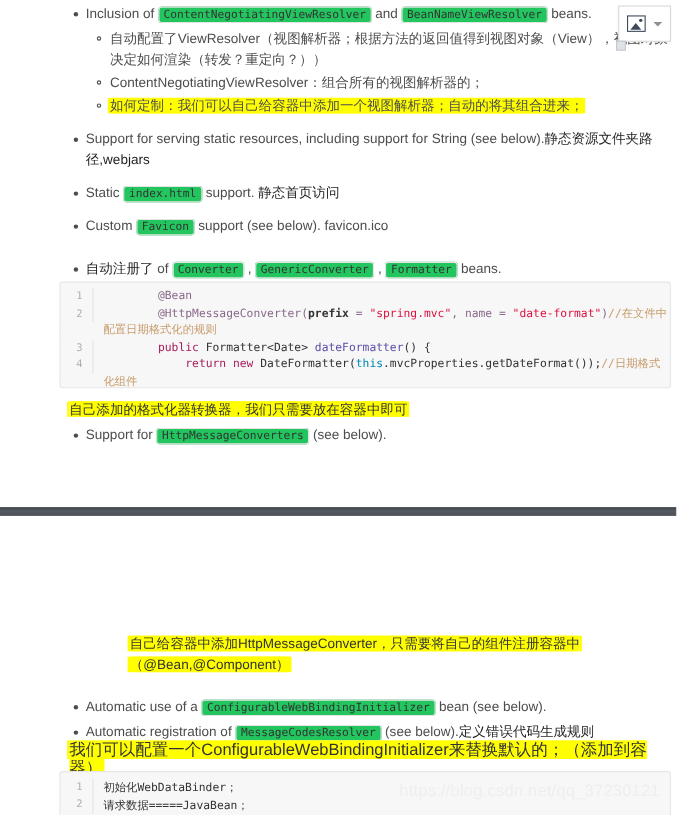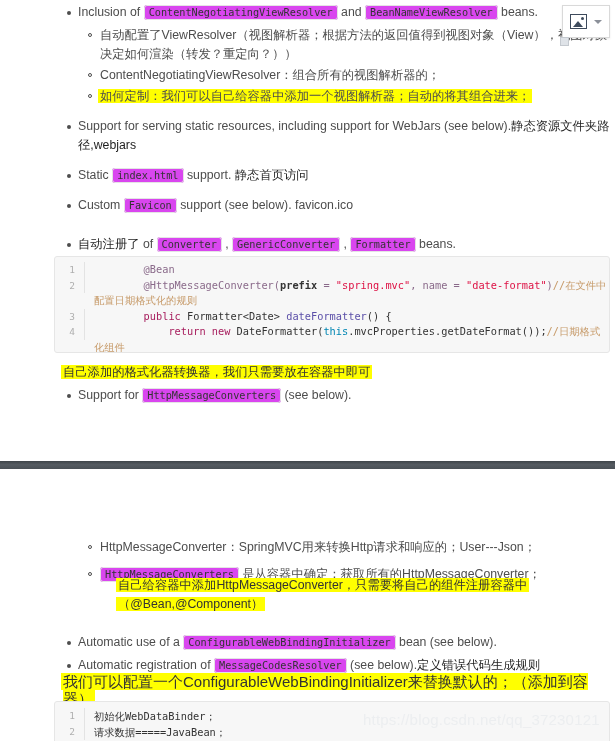--- a/index.html
+++ b/index.html
@@ -77,21 +77,21 @@
     border-radius: 50%;
     border: 1px solid #4d4d4d;
     background: transparent;
     box-sizing: border-box;
   }
 
   
   code.chip {
     font-family: "DejaVu Sans Mono", "Liberation Mono", monospace;
     font-size: 10.2px;
-    background: #d946ef;
+    background: #22c55e;
     border: 1px solid #e4e4e4;
     border-radius: 3px;
     padding: 1px 4px;
     color: #333;
     white-space: nowrap;
     line-height: 1;
   }
   .hl-line {
     display: inline;
     background: #ffff00;
@@ -235,21 +235,21 @@
 <div class="page">
 
   <div class="section" style="top:0px;">
 
     <ul class="lvl1" id="top-list" style="padding-top: 3px;">
         <li><span>Inclusion of </span><code class="chip">ContentNegotiatingViewResolver</code><span> and </span><code class="chip">BeanNameViewResolver</code><span> beans.</span><ul class="lvl2">
             <li><span>自动配置了ViewResolver（视图解析器；根据方法的返回值得到视图对象（View），视图对象决定如何渲染（转发？重定向？））</span></li>
             <li><span>ContentNegotiatingViewResolver：组合所有的视图解析器的；</span></li>
             <li><span class="hl-line">如何定制：我们可以自己给容器中添加一个视图解析器；自动的将其组合进来；</span></li>
           </ul></li>
-        <li><span>Support for serving static resources, including support for WebJars (see below).</span><span class="zh">静态资源文件夹路径,webjars</span></li>
+        <li><span>Support for serving static resources, including support for String (see below).</span><span class="zh">静态资源文件夹路径,webjars</span></li>
         <li><span>Static </span><code class="chip">index.html</code><span> support. </span><span class="zh">静态首页访问</span></li>
         <li><span>Custom </span><code class="chip">Favicon</code><span> support (see below). favicon.ico</span></li>
         <li style="margin-top: 20px;"><span class="zh">自动注册了</span><span> of </span><code class="chip">Converter</code><span> , </span><code class="chip">GenericConverter</code><span> , </span><code class="chip">Formatter</code><span> beans.</span><ul class="lvl2">
             <li>Converter：转换器； public String hello(User user)：类型转换使用Converter</li>
             <li><code class="chip">Formatter</code> <span class="zh">格式化器； 2017.12.17===Date；</span></li>
           </ul></li>
       </ul>
 
   </div>
 
@@ -283,26 +283,20 @@
   <div style="position:absolute; top:364px; left:63px; font-size:12.3px; line-height:17px;">
     <span class="hl-line">自己添加的格式化器转换器，我们只需要放在容器中即可</span>
   </div>
 
   <ul class="lvl1" style="position:absolute; top:386px; left:0; width:615px;">
     <li id="hmc-item"><span>Support for </span><code class="chip">HttpMessageConverters</code><span> (see below).</span></li>
   </ul>
 
   <div class="divider-band" style="top:461px; height:8px;"></div>
 
-  <div class="section" style="top:534px;">
-    <ul class="lvl2" id="bottom-sub-list" style="margin-left:78px;">
-        <li style="margin-bottom: 8px;"><span>HttpMessageConverter：SpringMVC用来转换Http请求和响应的；User---Json；</span></li>
-        <li style="margin-bottom: 8px;"><code class="chip">HttpMessageConverters</code><span> 是从容器中确定；获取所有的HttpMessageConverter；</span></li>
-      </ul>
-  </div>
 
   <div style="position:absolute; top:576px; left:118px; font-size:12.3px; line-height:19px;">
     <div>
       <span class="hl-line">自己给容器中添加HttpMessageConverter，只需要将自己的组件注册容器中</span>
     </div>
     <div>
       <span class="hl-line">（@Bean,@Component）</span>
     </div>
   </div>
 

